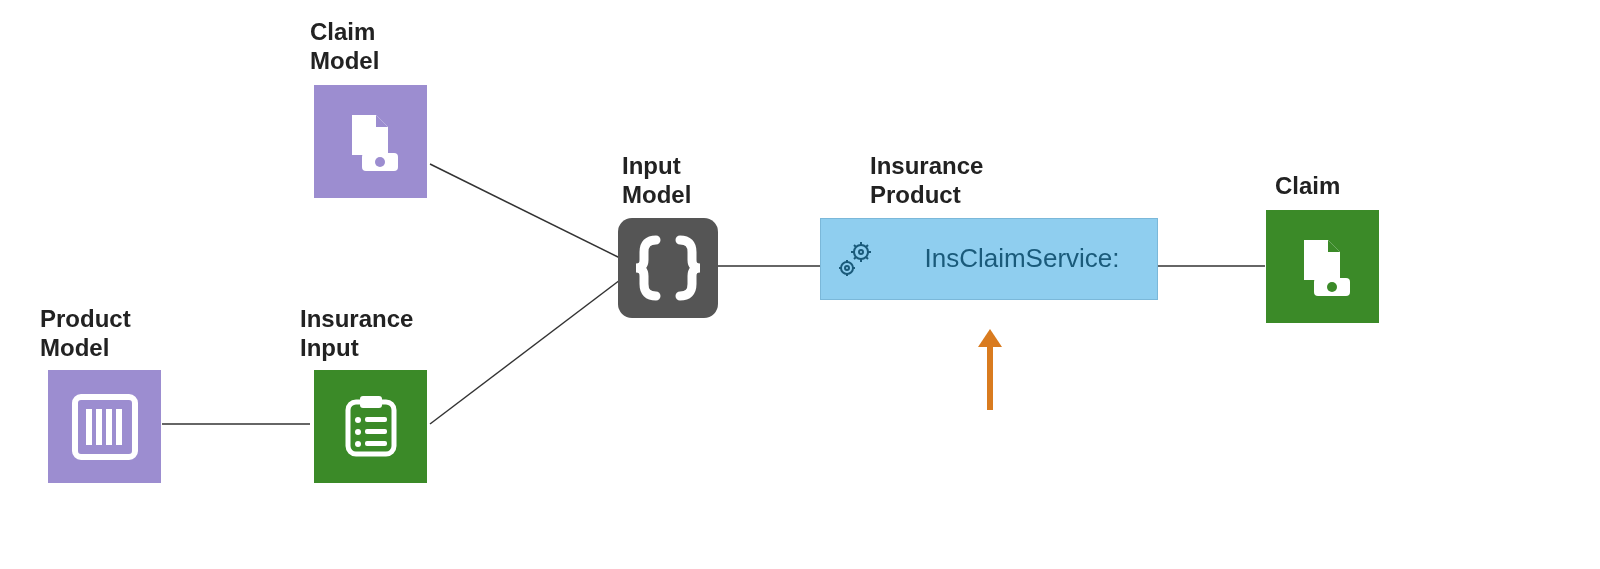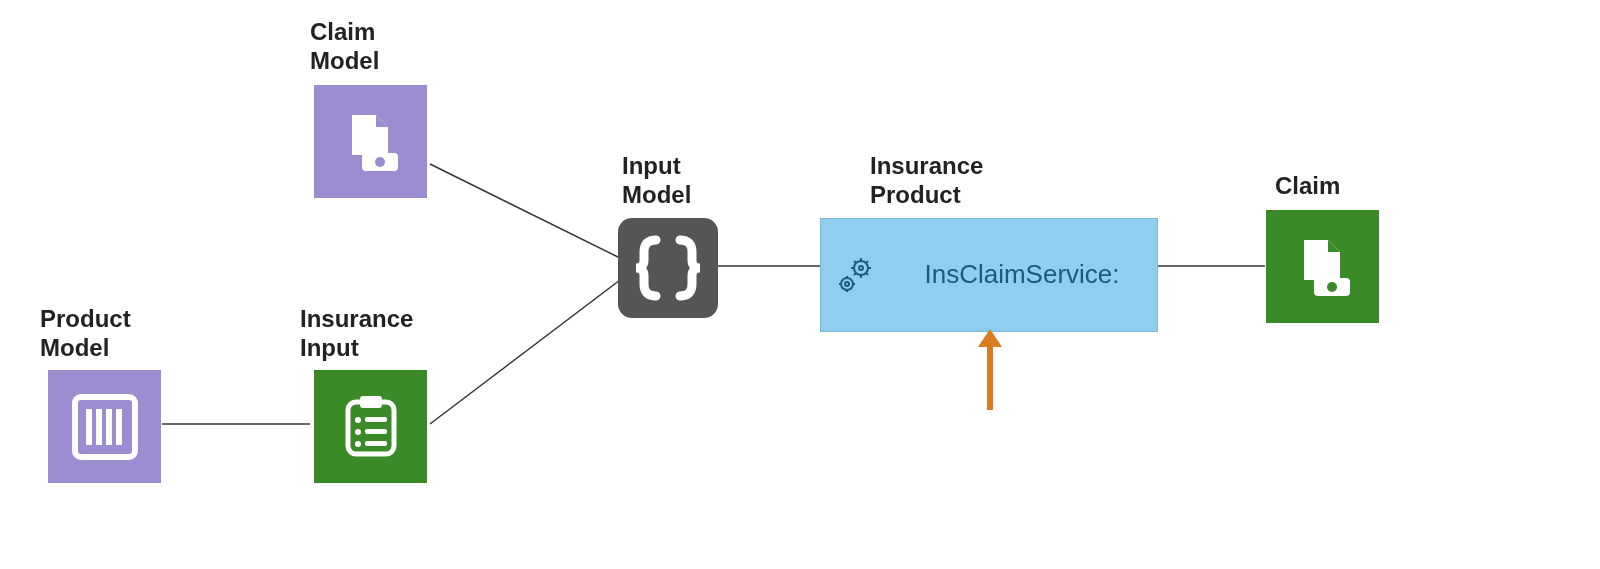--- a/index.html
+++ b/index.html
@@ -111,21 +111,21 @@
 <div class="node-box dark" style="left:618px; top:218px; width:100px; height:100px;">
   <svg width="80" height="80" viewBox="0 0 80 80">
     <path d="M28 12 Q16 12 16 24 L16 32 Q16 40 8 40 Q16 40 16 48 L16 56 Q16 68 28 68" fill="none" stroke="#fff" stroke-width="9" stroke-linecap="round"></path>
     <path d="M52 12 Q64 12 64 24 L64 32 Q64 40 72 40 Q64 40 64 48 L64 56 Q64 68 52 68" fill="none" stroke="#fff" stroke-width="9" stroke-linecap="round"></path>
   </svg>
 </div>
 
 <div class="node-label" style="left:870px; top:152px; width:240px;">
   <span>Insurance</span><br><span>Product</span>
 </div>
-<div class="blue-box" style="left:820px; top:218px; width:338px; height:114px;gap:8px;">
+<div class="blue-box" style="left:820px; top:218px; width:338px; height:82px;gap:8px;">
   <svg width="46" height="46" viewBox="0 0 46 46">
     <g fill="none" stroke="#1a5a7a" stroke-width="2">
       <circle cx="28" cy="16" r="7"></circle>
       <circle cx="28" cy="16" r="2"></circle>
       <line x1="28" y1="6" x2="28" y2="9"></line>
       <line x1="28" y1="23" x2="28" y2="26"></line>
       <line x1="18" y1="16" x2="21" y2="16"></line>
       <line x1="35" y1="16" x2="38" y2="16"></line>
       <line x1="21" y1="9" x2="23" y2="11"></line>
       <line x1="33" y1="21" x2="35" y2="23"></line>

